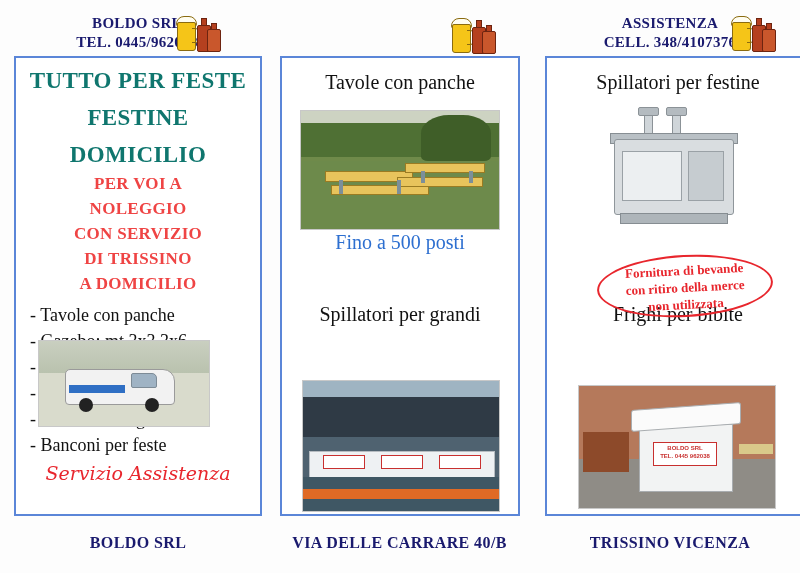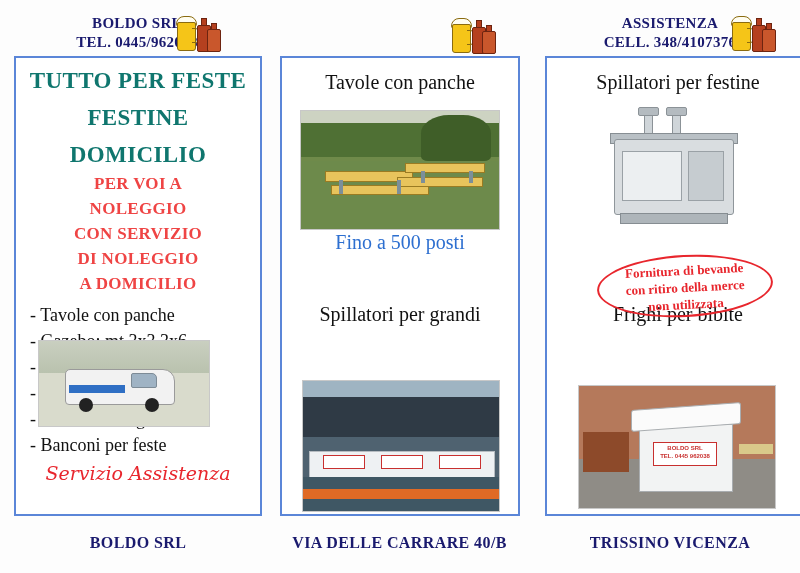--- a/index.html
+++ b/index.html
@@ -299,21 +299,21 @@
   </div>
 
   <div class="panel panel-1">
     <div class="big-red">TUTTO PER FESTE</div>
     <div class="big-red">FESTINE</div>
     <div class="big-red">DOMICILIO</div>
 
     <div class="blue-sub">PER VOI A</div>
     <div class="blue-sub">NOLEGGIO</div>
     <div class="blue-sub">CON SERVIZIO</div>
-    <div class="blue-sub">DI NOLEGGIO</div>
+    <div class="blue-sub">DI TRISSINO</div>
     <div class="blue-sub">A DOMICILIO</div>
 
     <ul class="bullets">
       <li>- Tavole con panche</li>
       <li>- Gazebo: mt 3x3 3x6</li>
       <li>- Spillatori per festine</li>
       <li>- Frighi per bibite</li>
       <li>- Chioschi ottagonali</li>
       <li>- Banconi per feste</li>
     </ul>

